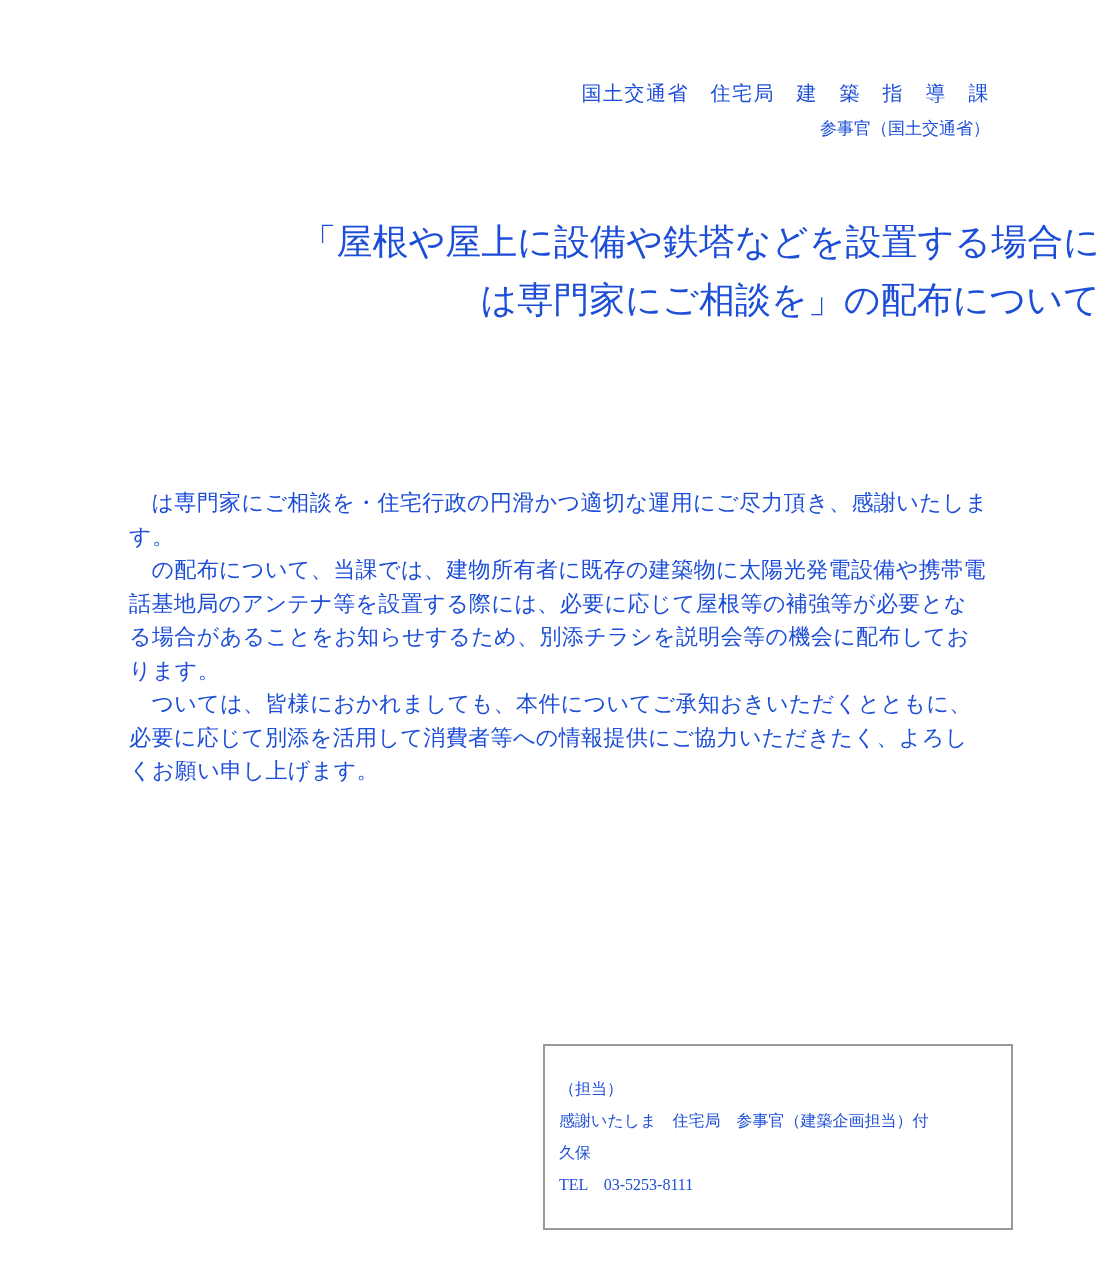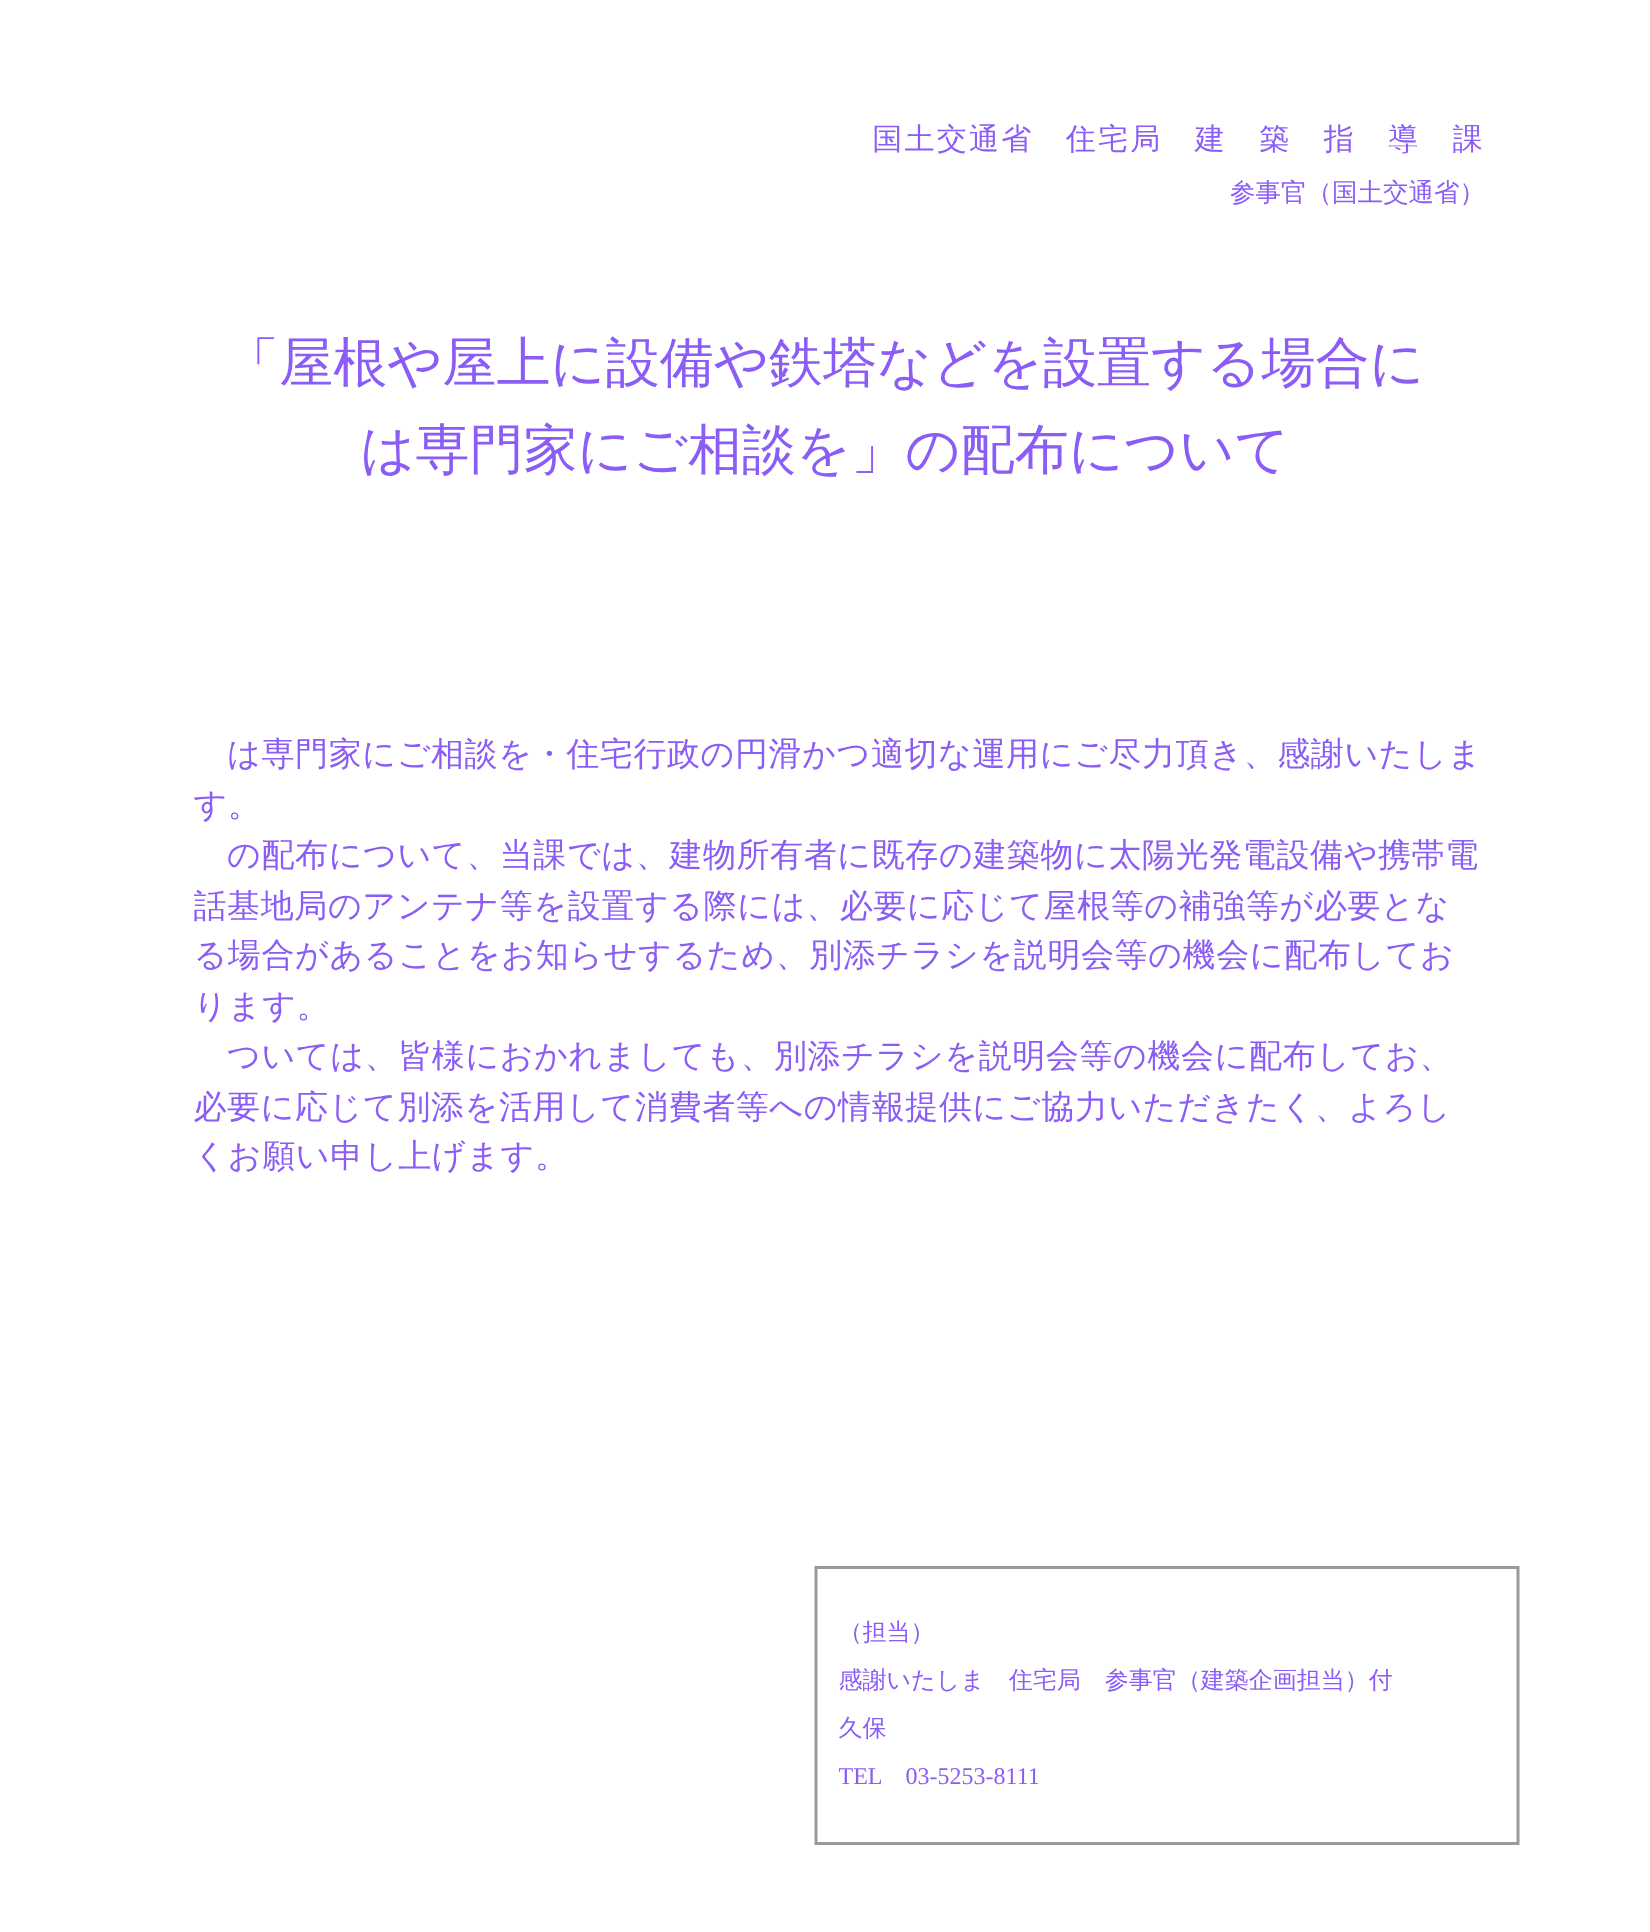--- a/index.html
+++ b/index.html
@@ -7,21 +7,21 @@
     padding: 0;
     background: #ffffff;
   }
   .page {
     position: relative;
     width: 1100px;
     height: 1288px;
     background: #ffffff;
     overflow: hidden;
     font-family: "Liberation Serif", "DejaVu Serif", serif;
-    color: #8b5cf6;
+    color: #1d4ed8;
   }
 
   
   .header {
     position: absolute;
     top: 80px;
     right: 110px;
     text-align: right;
   }
   .header .dept-line {
@@ -44,20 +44,21 @@
     left: 0;
     width: 100%;
     text-align: center;
     font-size: 36px;
     line-height: 58px;
     font-weight: normal;
     margin: 0;
   }
   .doc-title .title-line {
     white-space: pre;
+    text-align: right;
   }
 
   
   .body-text {
     position: absolute;
     left: 129px;
     top: 486px;
     width: 852px;
     font-size: 22px;
     line-height: 33.5px;
@@ -107,21 +108,21 @@
       <div class="body-line">　は専門家にご相談を・住宅行政の円滑かつ適切な運用にご尽力頂き、感謝いたしま</div>
       <div class="body-line">す。</div>
     </div>
     <div>
       <div class="body-line">　の配布について、当課では、建物所有者に既存の建築物に太陽光発電設備や携帯電</div>
       <div class="body-line">話基地局のアンテナ等を設置する際には、必要に応じて屋根等の補強等が必要とな</div>
       <div class="body-line">る場合があることをお知らせするため、別添チラシを説明会等の機会に配布してお</div>
       <div class="body-line">ります。</div>
     </div>
     <div>
-      <div class="body-line">　ついては、皆様におかれましても、別添チラシを説明会等の機会に配布してお、</div>
+      <div class="body-line">　ついては、皆様におかれましても、本件についてご承知おきいただくとともに、</div>
       <div class="body-line">必要に応じて別添を活用して消費者等への情報提供にご協力いただきたく、よろし</div>
       <div class="body-line">くお願い申し上げます。</div>
     </div>
   </div>
 
   <div class="contact-box">
     <div class="contact-line">（担当）</div>
     <div class="contact-line">感謝いたしま　住宅局　参事官（建築企画担当）付</div>
     <div class="contact-line right">久保</div>
     <div class="contact-line right">TEL　03-5253-8111</div>

